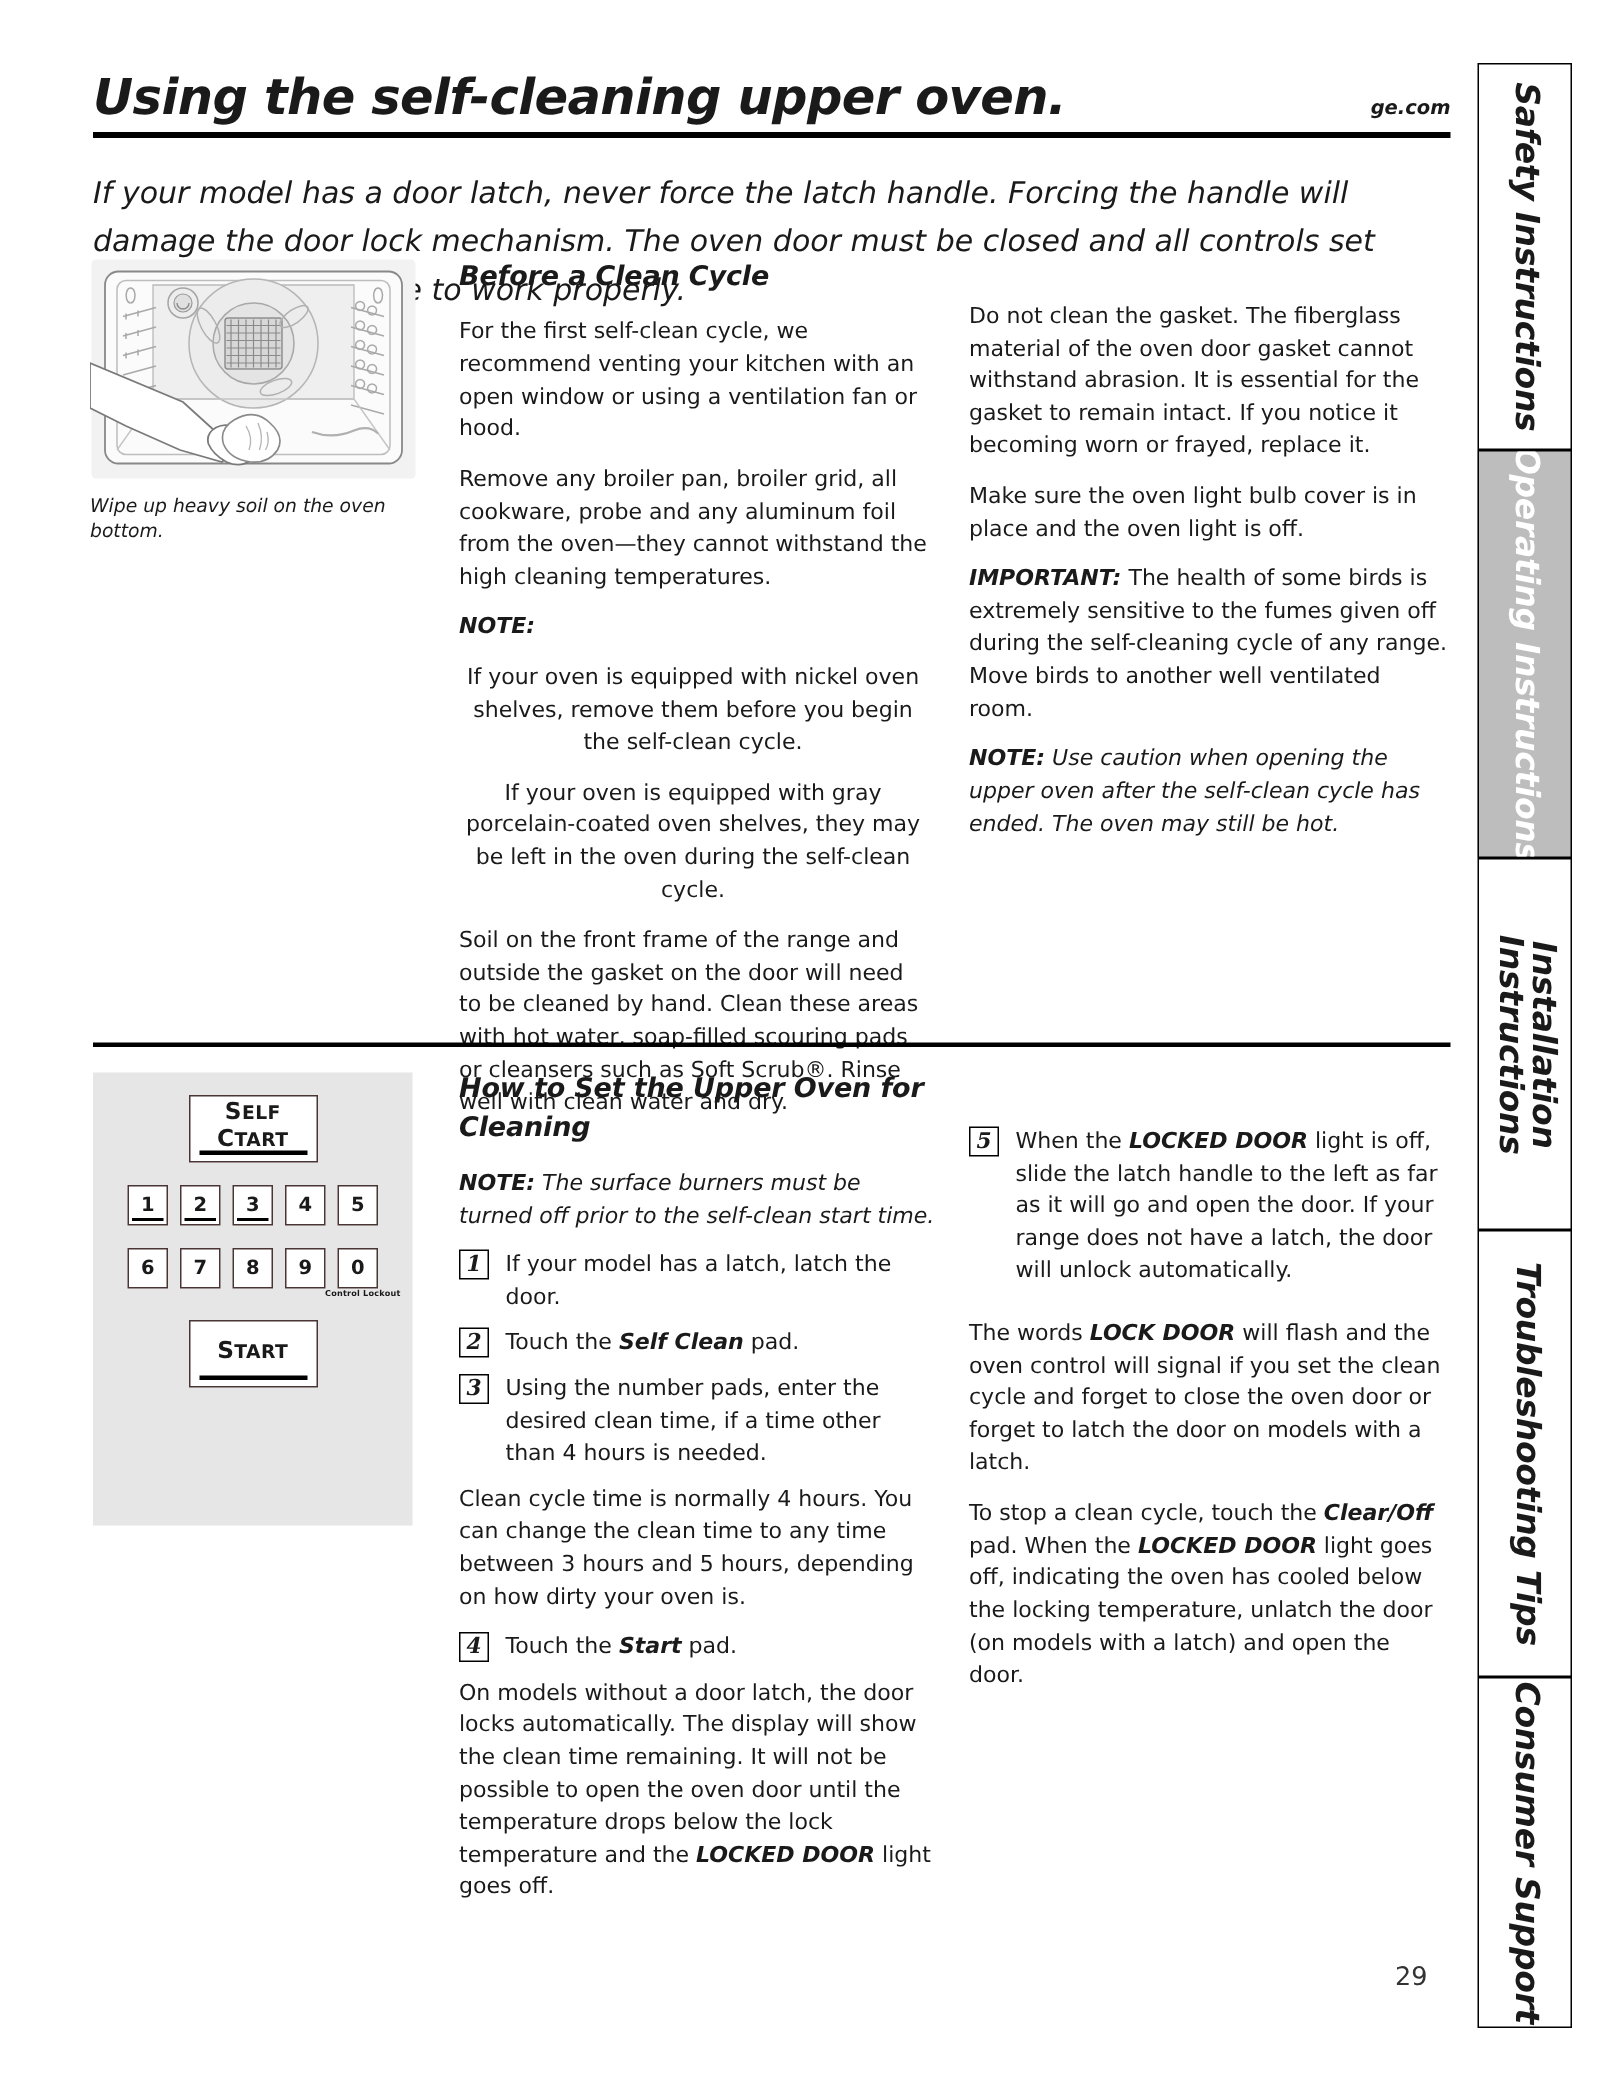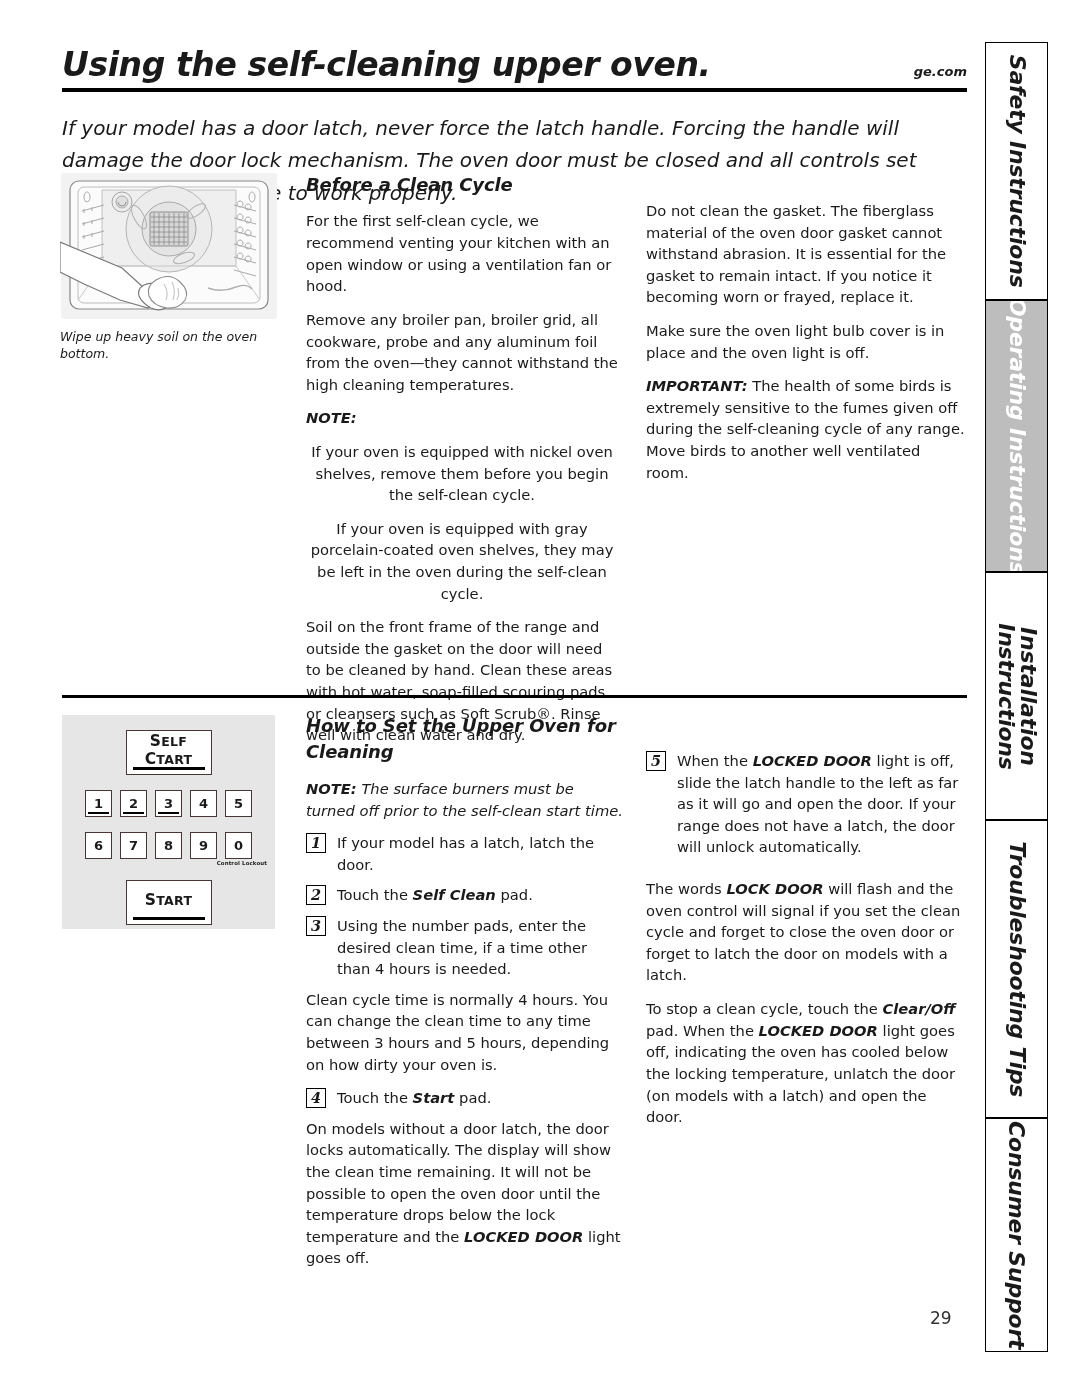--- a/index.html
+++ b/index.html
@@ -85,21 +85,21 @@
     font-style: italic;
     line-height: 1.35;
   }
 
   
   .fig-panel {
     position: absolute;
     left: 62px;
     top: 715px;
     width: 213px;
-    height: 214px;
+    height: 302px;
     background: #e6e6e6;
   }
   .panel-inner {
     padding: 15px 0 0 0;
     display: flex;
     flex-direction: column;
     align-items: center;
   }
   .pad-big {
     width: 86px;
@@ -381,20 +381,21 @@
     <p class="note-lbl">NOTE:</p>
     <p class="indent">If your oven is equipped with nickel oven shelves, remove them before you begin the self-clean cycle.</p>
     <p class="indent">If your oven is equipped with gray porcelain-coated oven shelves, they may be left in the oven during the self-clean cycle.</p>
     <p>Soil on the front frame of the range and outside the gasket on the door will need to be cleaned by hand. Clean these areas with hot water, soap-filled scouring pads or cleansers such as Soft Scrub®. Rinse well with clean water and dry.</p>
   </div>
 
   <div class="col col-b">
     <p>Do not clean the gasket. The fiberglass material of the oven door gasket cannot withstand abrasion. It is essential for the gasket to remain intact. If you notice it becoming worn or frayed, replace it.</p>
     <p>Make sure the oven light bulb cover is in place and the oven light is off.</p>
     <p><span class="note-lbl">IMPORTANT:</span> <span>The health of some birds is extremely sensitive to the fumes given off during the self-cleaning cycle of any range. Move birds to another well ventilated room.</span></p>
+    <p><span class="note-lbl">NOTE:</span> <span class="ital">Use caution when opening the upper oven after the self-clean cycle has ended. The oven may still be hot.</span></p>
   </div>
 
   <div class="mid-rule"></div>
 
   <div class="fig-panel">
     <div class="panel-inner">
       <div class="pad-big">
         <div class="pad-label"><span class="cap">S</span><span>ELF</span><br><span class="cap">C</span><span>TART</span></div>
       </div>
 

